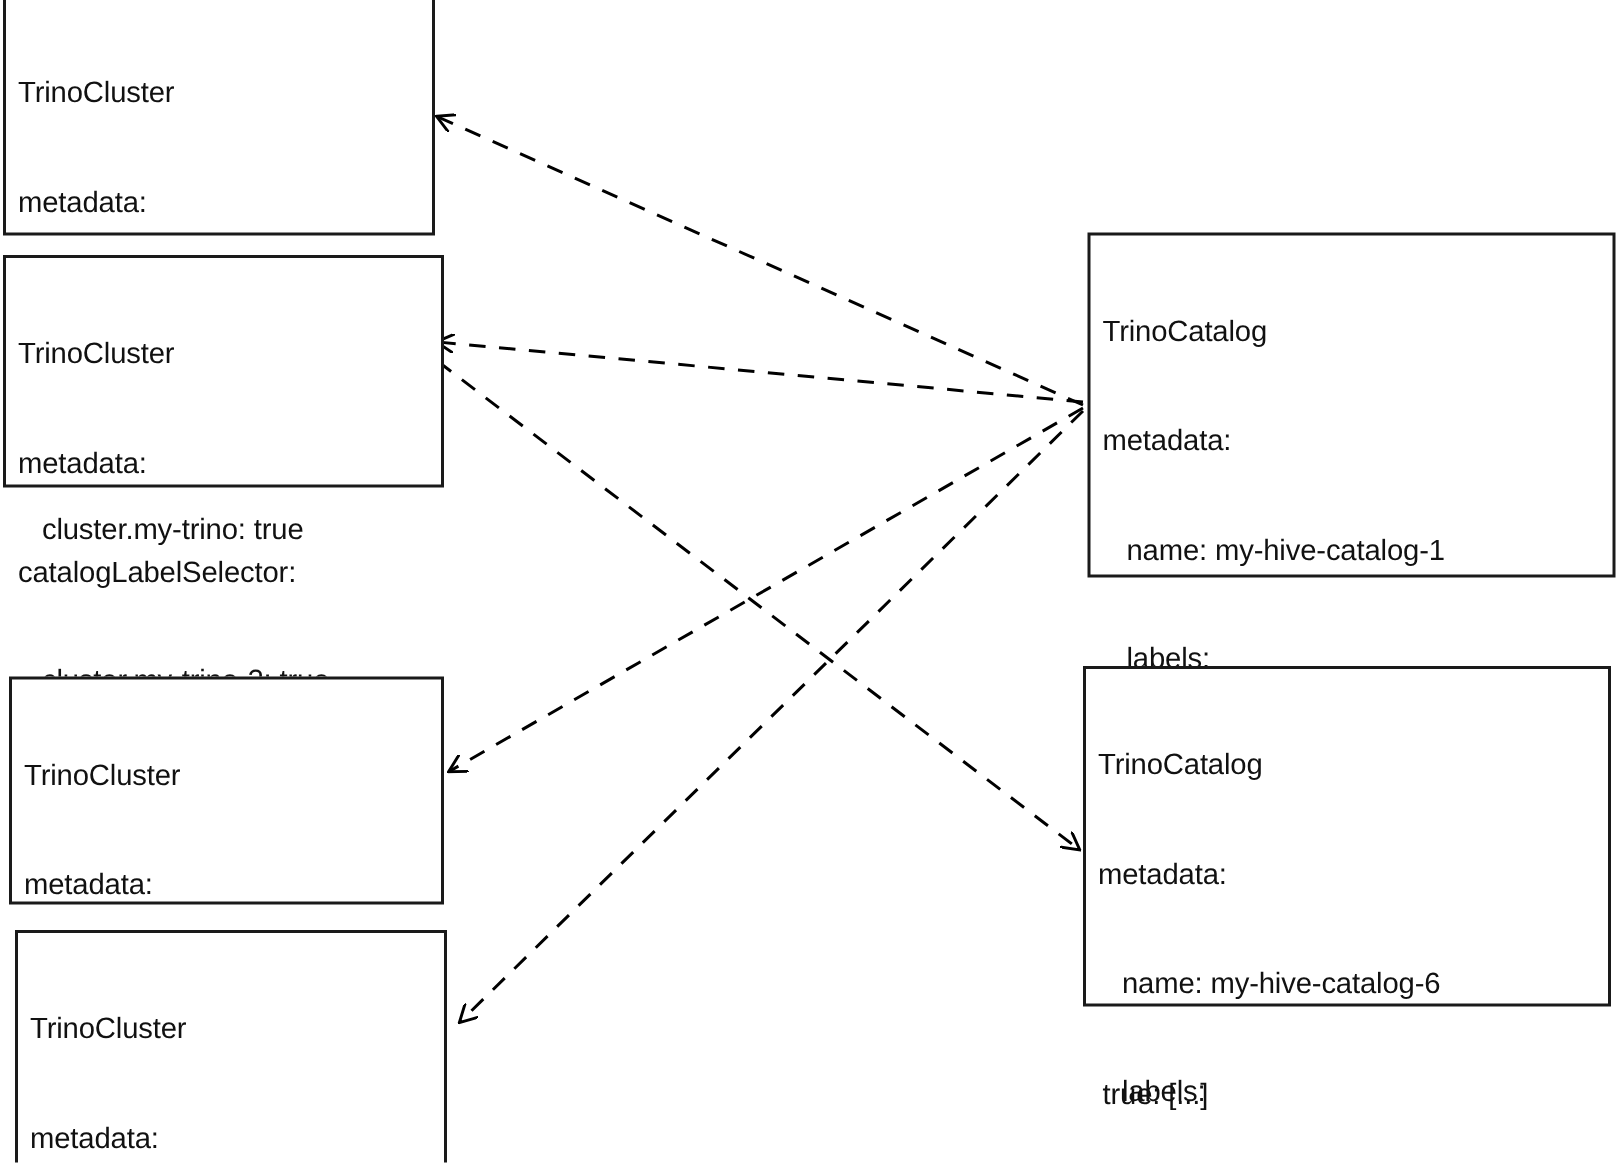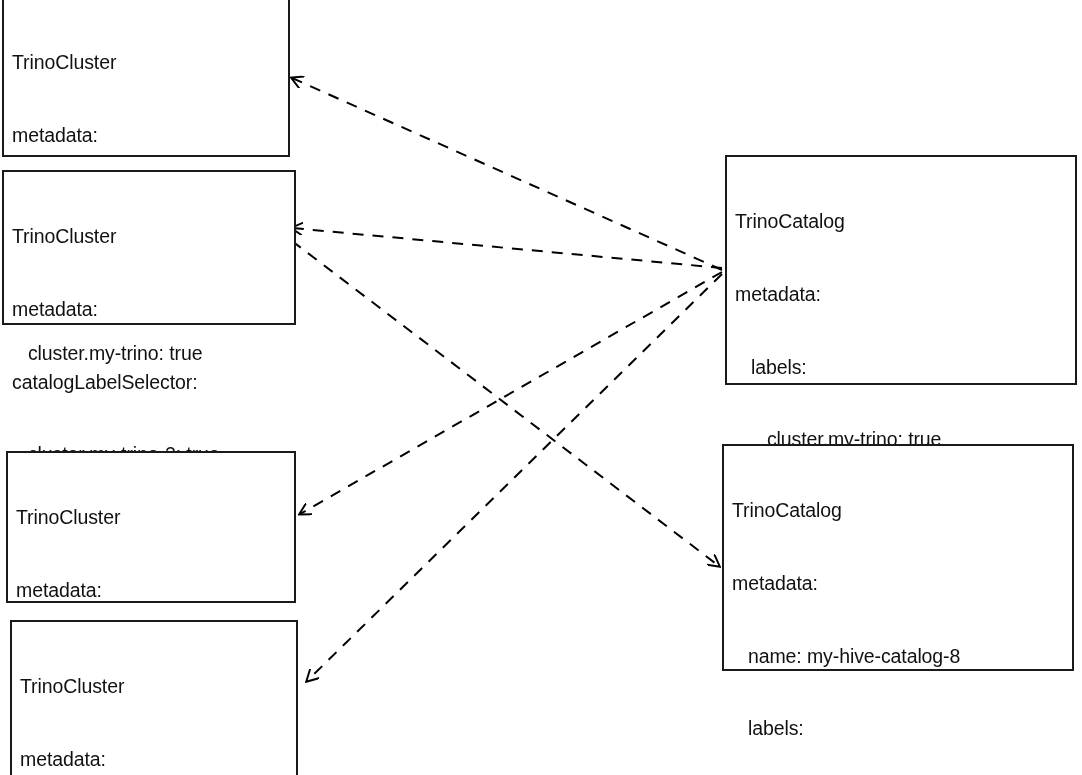--- a/index.html
+++ b/index.html
@@ -88,32 +88,33 @@
       
       
       
     </div>
   </div>
 
   <div class="node" style="left:725px;top:155px;width:352px;height:230px;">
     <div class="lines">
       <span class="ln">TrinoCatalog</span>
       <span class="ln">metadata:</span>
+      <span class="ln">   name: my-hive-catalog-1</span>
       <span class="ln">   labels:</span>
       <span class="ln">      cluster.my-trino: true</span>
       <span class="ln">      cluster.my-trino-2: true</span>
       <span class="ln">      env.dev: true</span>
       <span class="ln">true: [...]</span>
     </div>
   </div>
 
   <div class="node" style="left:722px;top:444px;width:352px;height:227px;">
     <div class="lines">
       <span class="ln">TrinoCatalog</span>
       <span class="ln">metadata:</span>
-      <span class="ln">   name: my-hive-catalog-8</span>
+      <span class="ln">   name: my-hive-catalog-6</span>
       <span class="ln">   labels:</span>
       
       
     </div>
   </div>
 
 </div>
 
 </body></html>

